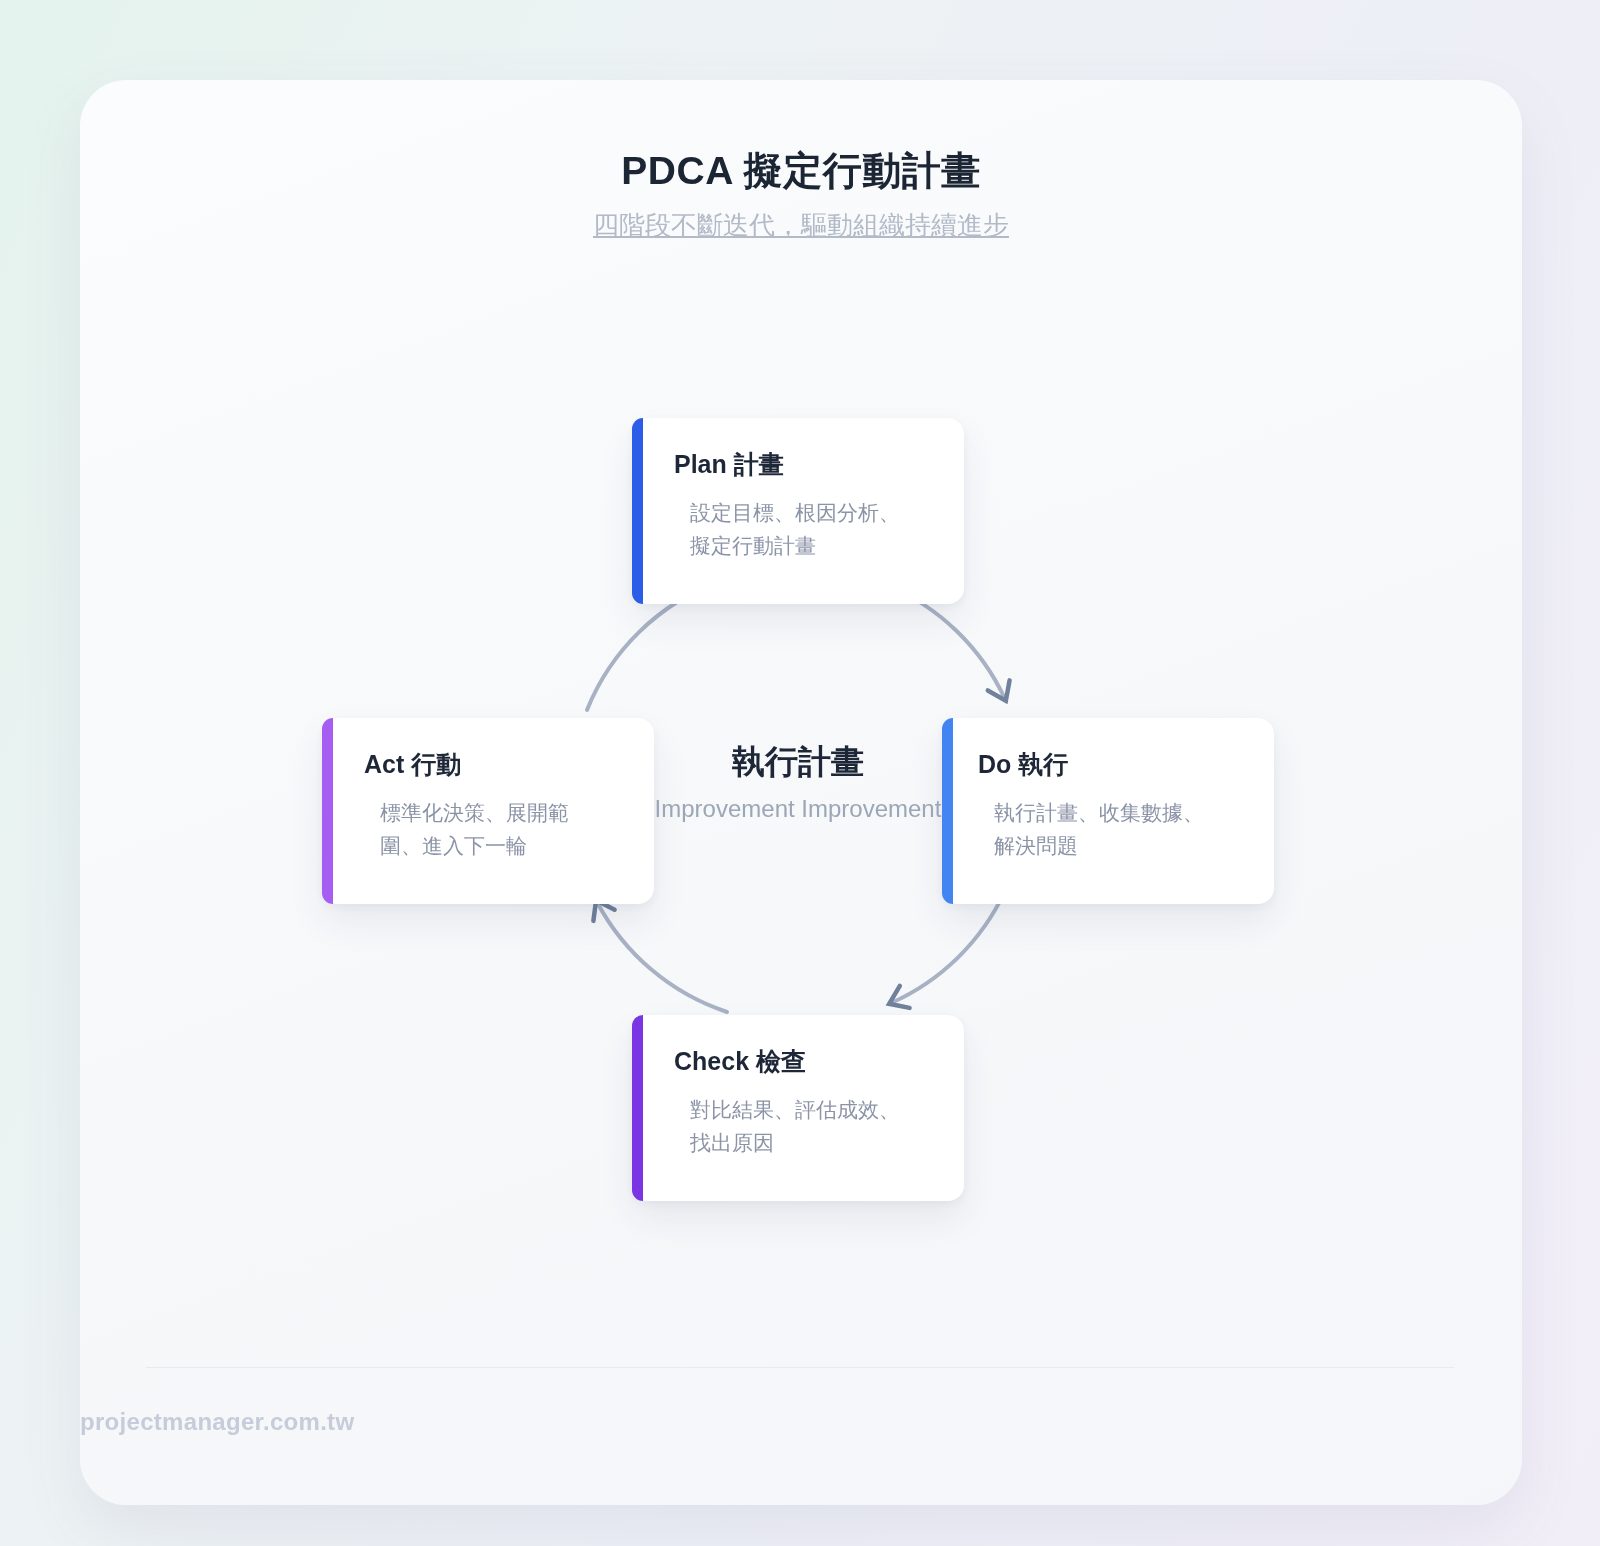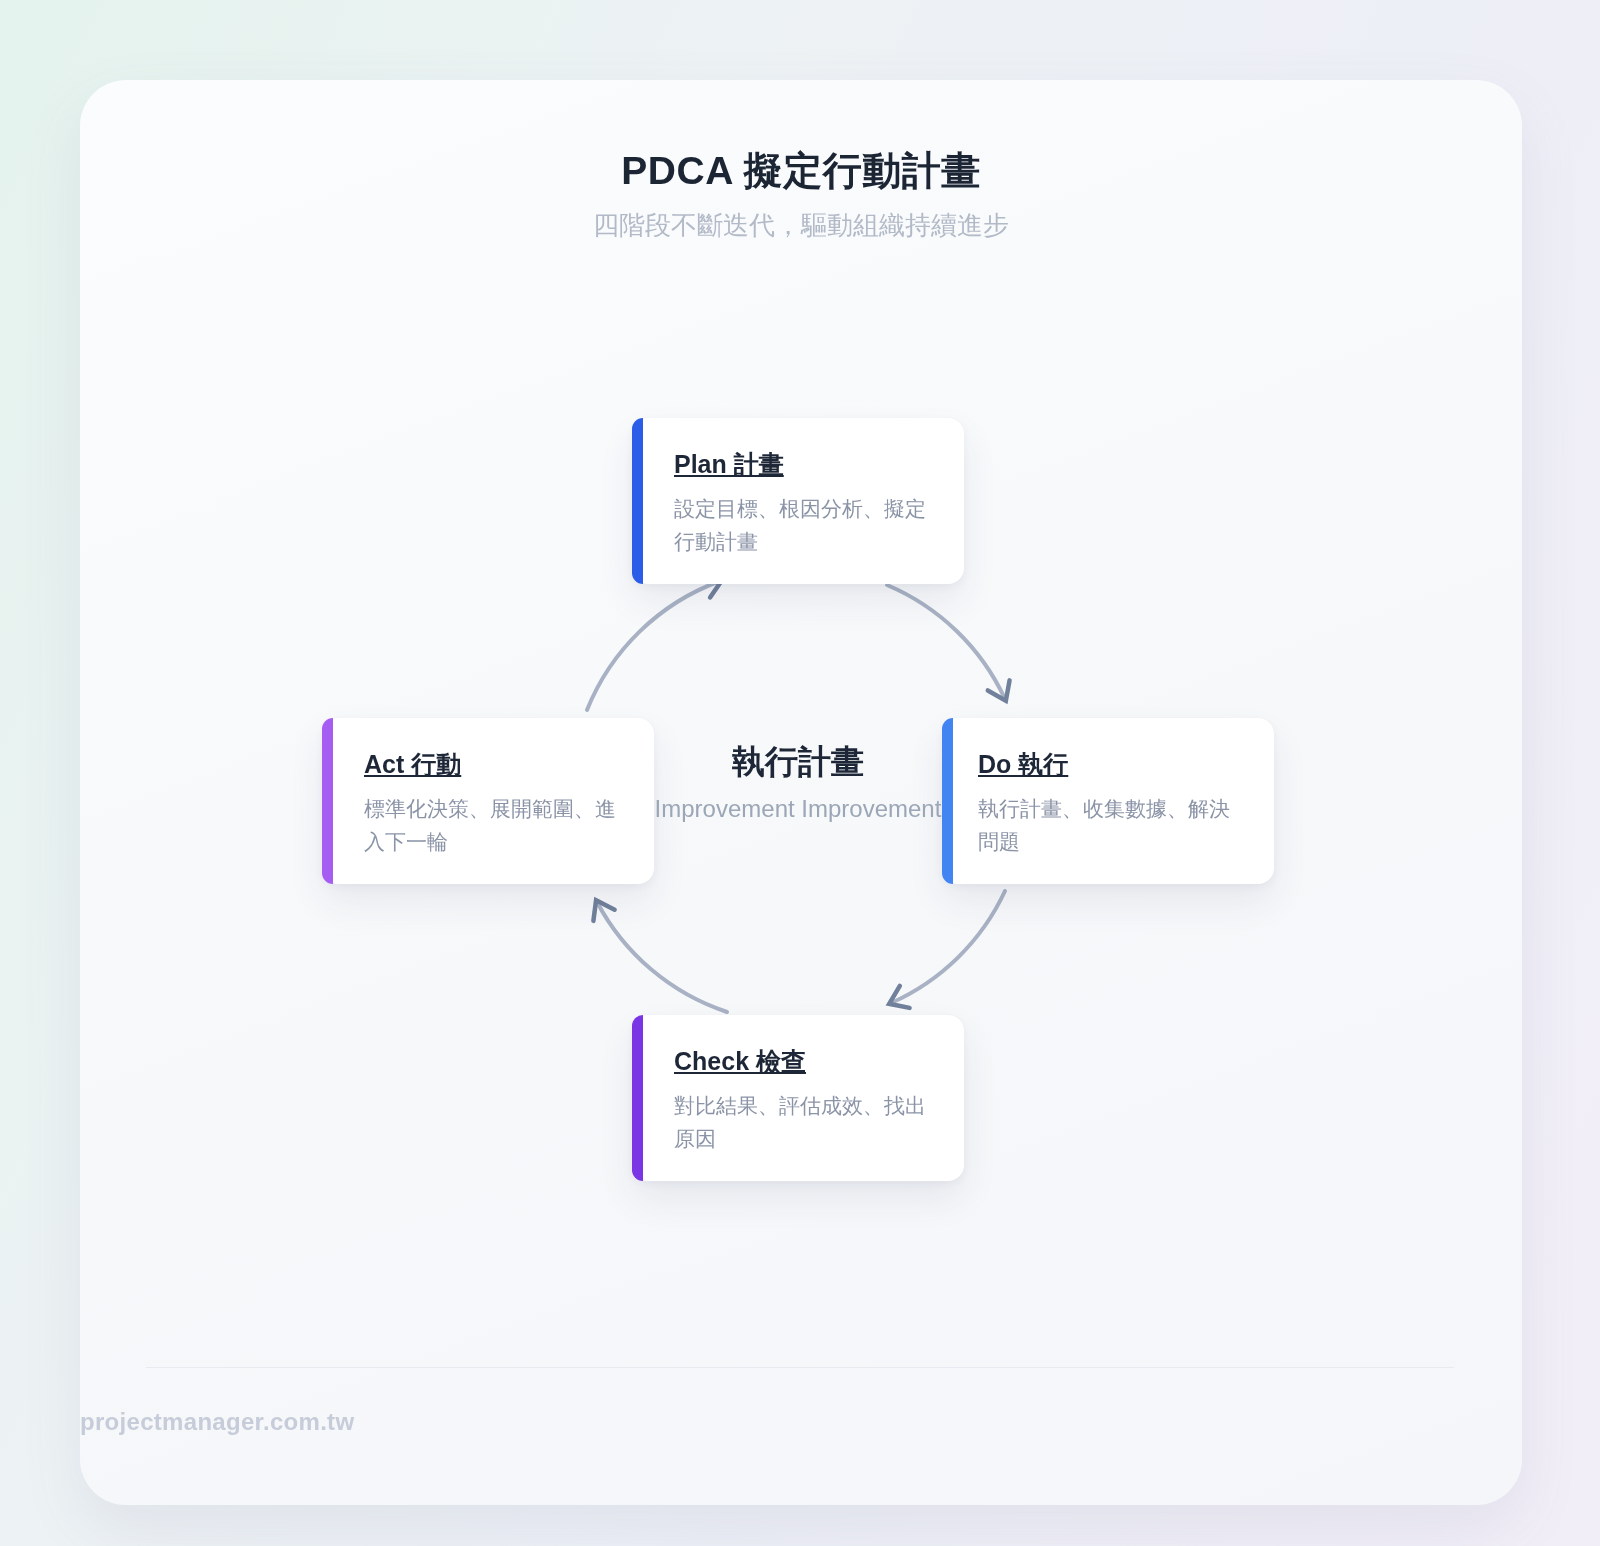--- a/index.html
+++ b/index.html
@@ -36,20 +36,21 @@
     letter-spacing: 0.5px;
   }
   .page-subtitle {
     position: absolute;
     top: 128px;
     left: 0;
     width: 100%;
     text-align: center;
     font-size: 26px;
     color: #b2bac8;
+    text-decoration: underline;
   }
   .cycle-arrows {
     position: absolute;
     left: 0;
     top: 0;
     width: 1442px;
     height: 1425px;
     pointer-events: none;
   }
   .stage-card {
@@ -68,27 +69,26 @@
     top: 0;
     bottom: 0;
     width: 11px;
     border-radius: 16px 0 0 16px;
   }
   .stage-title {
     font-size: 25px;
     font-weight: 700;
     color: #1e2737;
     margin: 0 0 12px 0;
-    text-decoration: underline;
   }
   .stage-desc {
     font-size: 21px;
     line-height: 1.55;
     color: #8b94a7;
-    margin: 0;
+    margin: 16px;
   }
   #card-plan  { left: 552px; top: 338px; }
   #card-do    { left: 862px; top: 638px; padding-left: 36px; }
   #card-check { left: 552px; top: 935px; min-height: 153px; }
   #card-act   { left: 242px; top: 638px; }
   .center-label {
     position: absolute;
     left: 518px;
     top: 660px;
     width: 400px;

